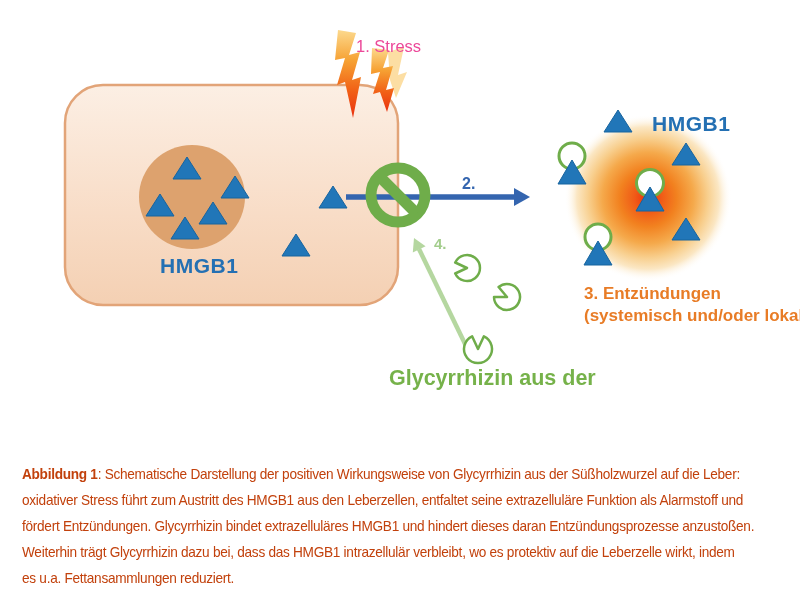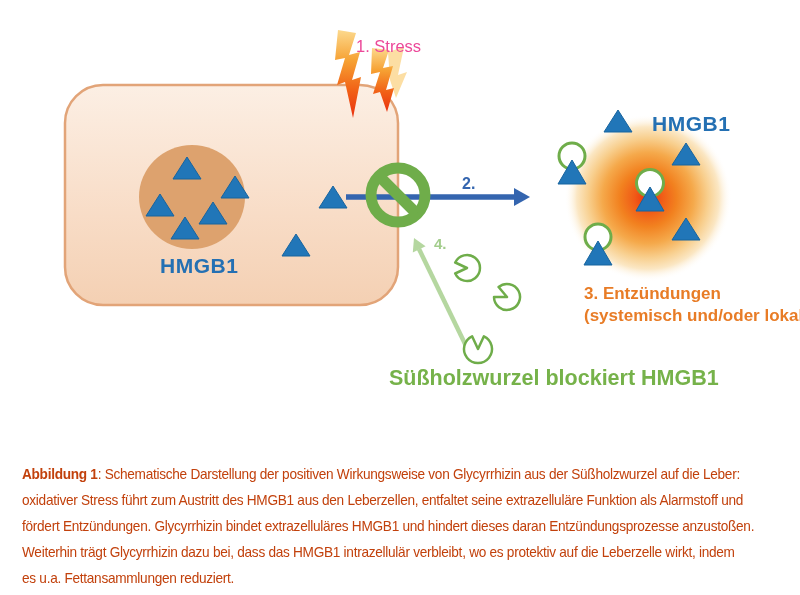--- a/index.html
+++ b/index.html
@@ -118,21 +118,21 @@
   <div class="lbl lbl-step2">2.</div>
   <div class="lbl lbl-step4">4.</div>
   <div class="lbl lbl-hmgb1-right">HMGB1</div>
 
   <div class="lbl lbl-inflammation">
     <div>3. Entzündungen</div>
     <div>(systemisch und/oder lokal)</div>
   </div>
 
   <div class="lbl lbl-glyc">
-    <div>Süßholzwurzel blockiert HMGB1</div>
+    <div>Glycyrrhizin aus der</div>
   </div>
 
   <div id="caption">
     <div class="cap-line"><strong>Abbildung 1</strong><span>: Schematische Darstellung der positiven Wirkungsweise von Glycyrrhizin aus der Süßholzwurzel auf die Leber:</span></div>
     <div class="cap-line">oxidativer Stress führt zum Austritt des HMGB1 aus den Leberzellen, entfaltet seine extrazelluläre Funktion als Alarmstoff und</div>
     <div class="cap-line">fördert Entzündungen. Glycyrrhizin bindet extrazelluläres HMGB1 und hindert dieses daran Entzündungsprozesse anzustoßen.</div>
     <div class="cap-line">Weiterhin trägt Glycyrrhizin dazu bei, dass das HMGB1 intrazellulär verbleibt, wo es protektiv auf die Leberzelle wirkt, indem</div>
     <div class="cap-line">es u.a. Fettansammlungen reduziert.</div>
   </div>
 

